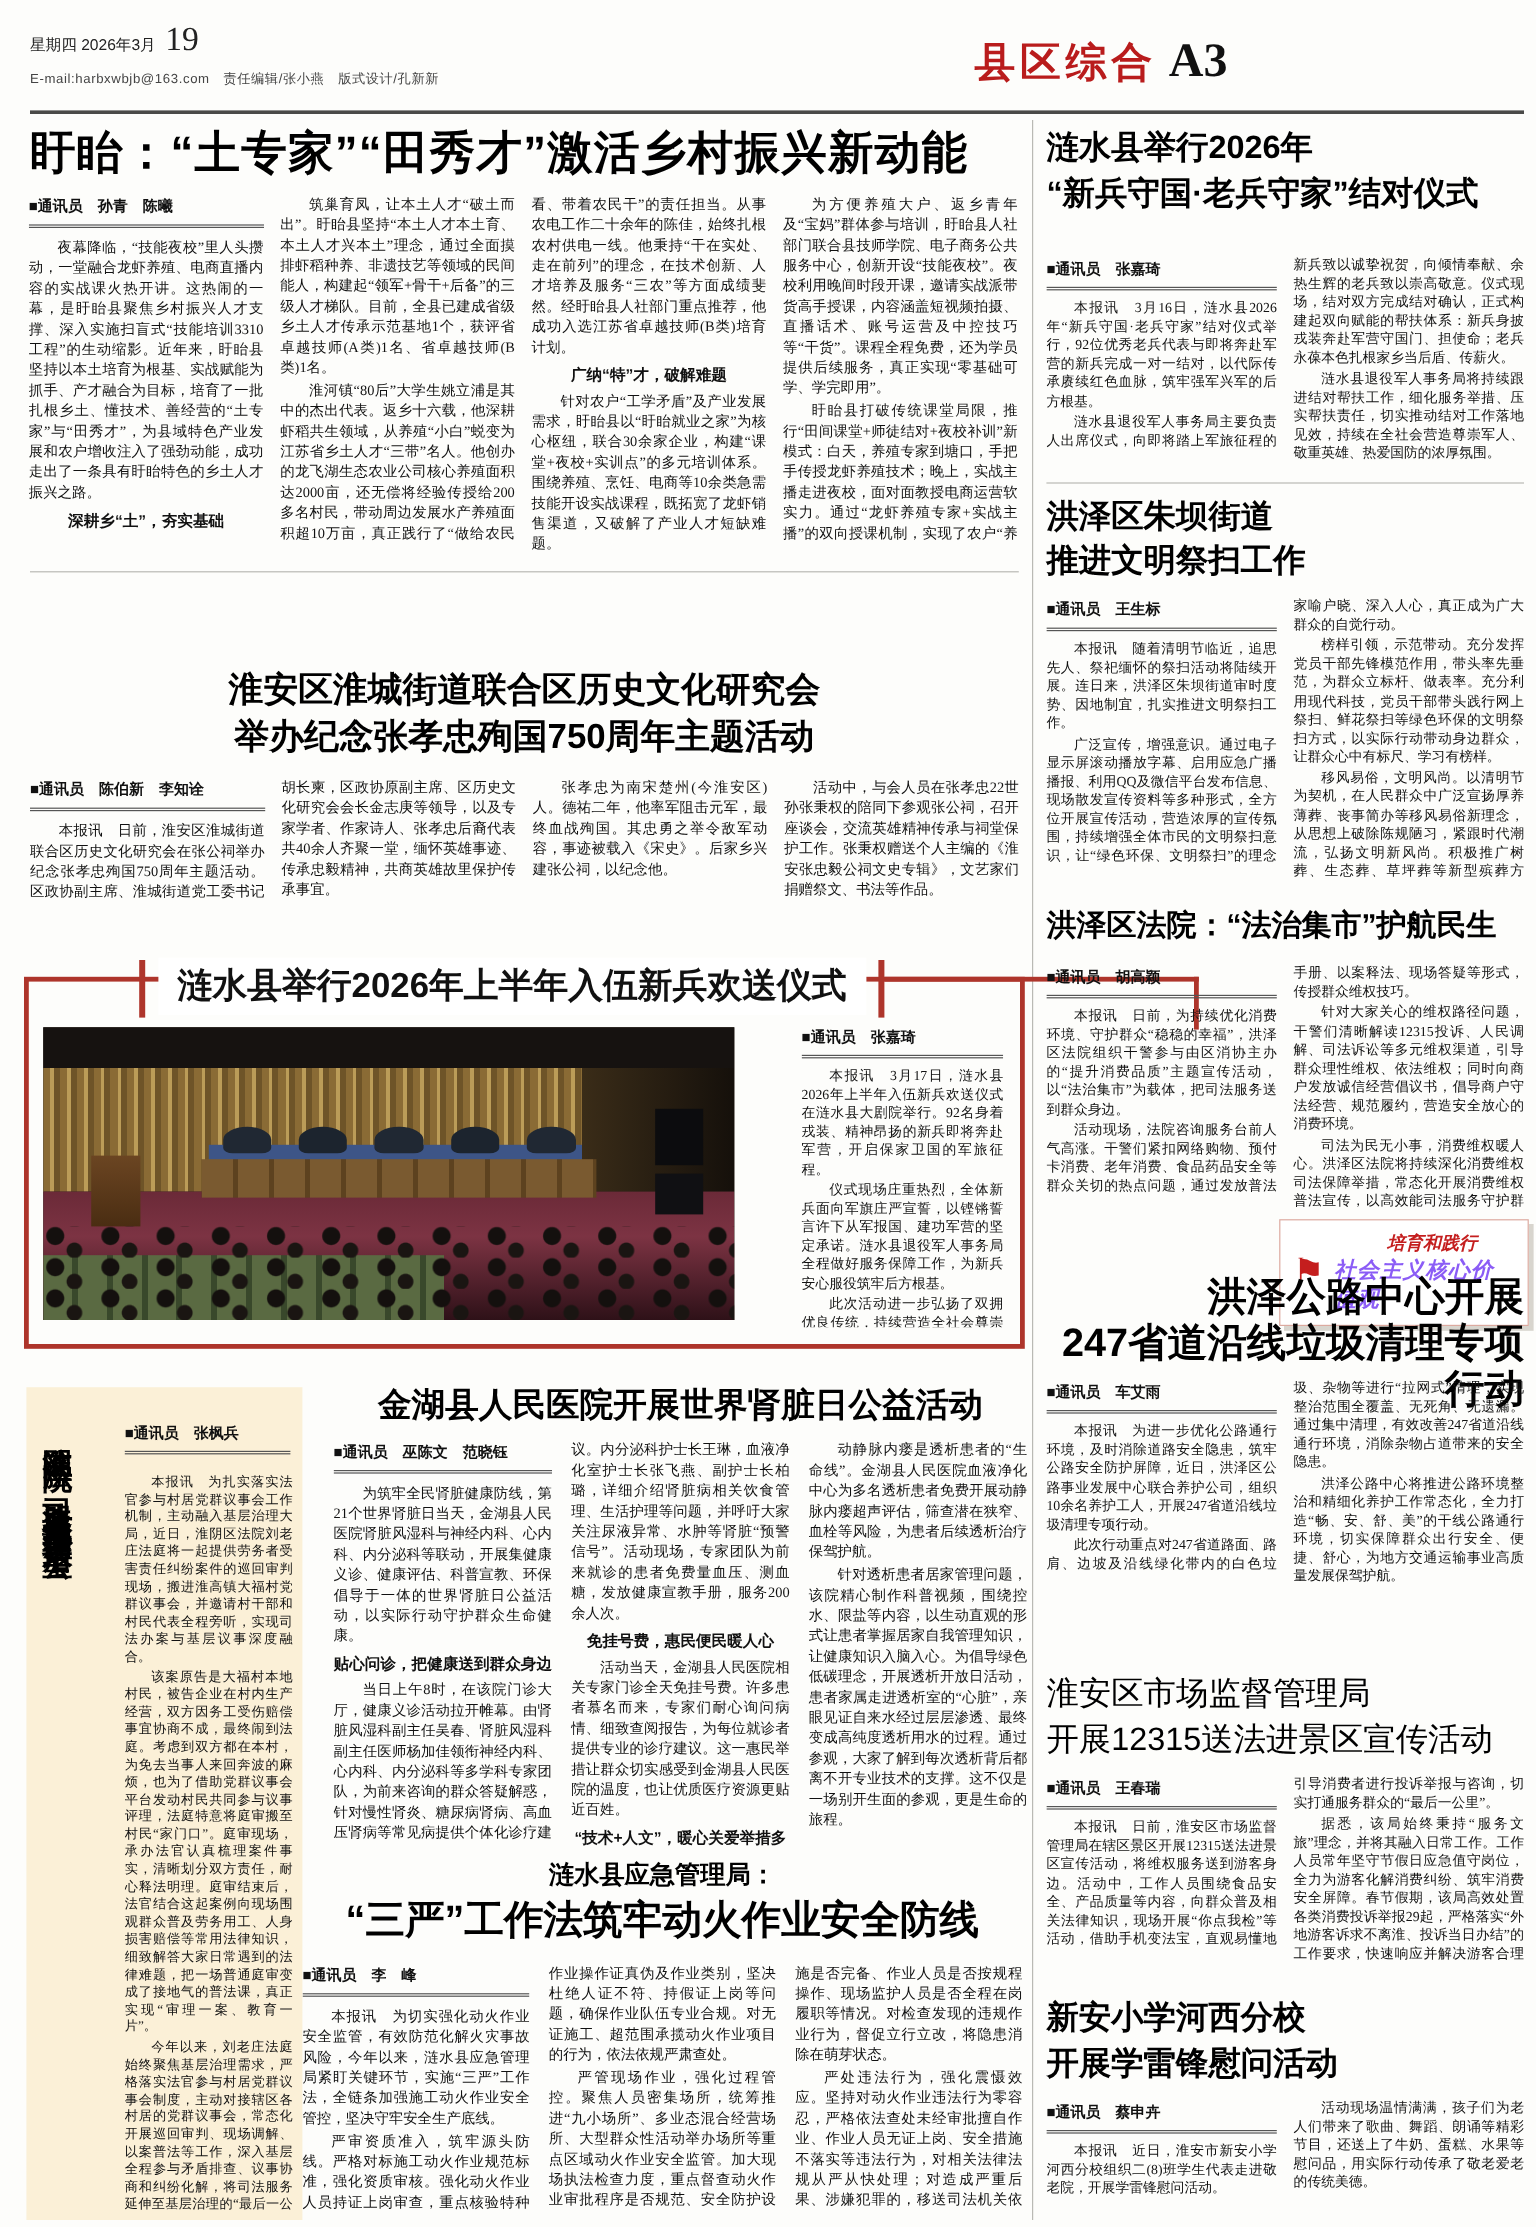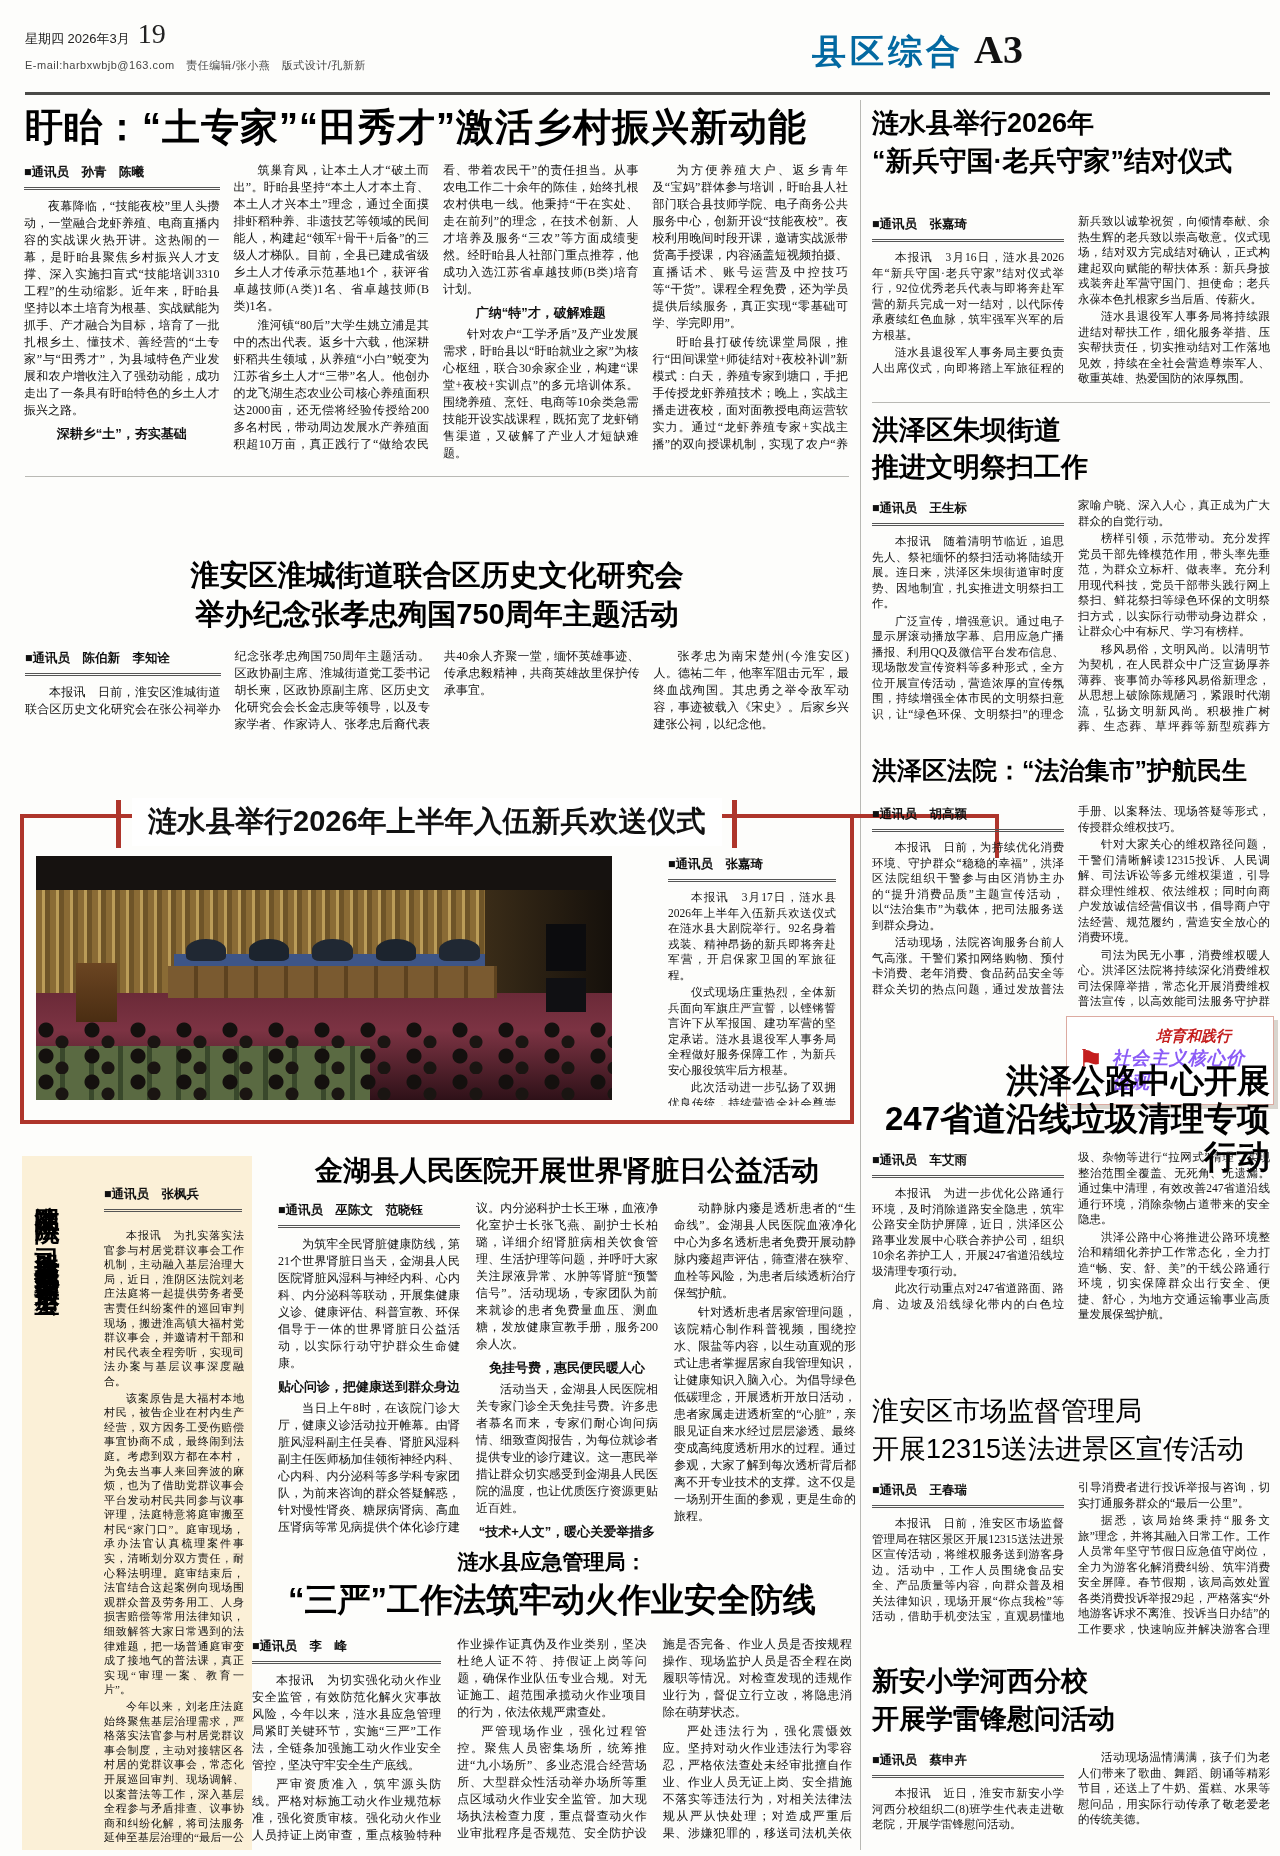--- a/index.html
+++ b/index.html
@@ -3,21 +3,21 @@
 <meta charset="utf-8">
 <style>
   html,body{margin:0;padding:0;background:#e8e8e4;}
   #page{position:relative;width:1280px;height:1856px;margin:0 auto;background:#fdfdfb;overflow:hidden;
         font-family:"Liberation Serif","DejaVu Serif",serif;color:#111;}
   .abs{position:absolute;}
   
   .date-line{font:13px "Liberation Sans",sans-serif;color:#222;}
   .day-num{font:28px "Liberation Serif",serif;margin-left:8px;color:#222;}
   .contact{font:11px "Liberation Sans",sans-serif;color:#444;margin-top:8px;letter-spacing:.5px;}
-  .section-name{font:900 34px "Liberation Sans",sans-serif;letter-spacing:4px;color:#0369a1;}
+  .section-name{font:900 34px "Liberation Sans",sans-serif;letter-spacing:4px;color:#b91c1c;}
   .page-no{font:bold 40px "Liberation Serif",serif;margin-left:10px;}
   .masthead{background:#cc0b10;color:#fff;display:flex;align-items:center;justify-content:center;
             font:bold italic 40px "DejaVu Serif",serif;letter-spacing:4px;text-shadow:1px 2px 0 #7d0206;
             transform-origin:center;}
   .hdr-rule{background:#4a4a48;}
   
   .hl{font-family:"Liberation Sans",sans-serif;font-weight:900;color:#000;}
   .hl-c{text-align:center;}
   
   .body{font:12px/17px "Liberation Serif","DejaVu Serif",serif;text-align:justify;overflow:hidden;}
@@ -86,20 +86,21 @@
 
   <div class="abs hl hl-c" style="left:25px;top:556px;width:824px;font-size:29px;line-height:39px;">
     <div>淮安区淮城街道联合区历史文化研究会</div>
     <div>举办纪念张孝忠殉国750周年主题活动</div>
   </div>
   <div class="abs body cols4" style="left:25px;top:648px;width:824px;height:148px;">
     <div class="byline">■通讯员　陈伯新　李知诠</div>
     <div>
         <p>本报讯　日前，淮安区淮城街道联合区历史文化研究会在张公祠举办纪念张孝忠殉国750周年主题活动。区政协副主席、淮城街道党工委书记胡长柬，区政协原副主席、区历史文化研究会会长金志庚等领导，以及专家学者、作家诗人、张孝忠后裔代表共40余人齐聚一堂，缅怀英雄事迹、传承忠毅精神，共商英雄故里保护传承事宜。</p>
         <p>张孝忠为南宋楚州(今淮安区)人。德祐二年，他率军阻击元军，最终血战殉国。其忠勇之举令敌军动容，事迹被载入《宋史》。后家乡兴建张公祠，以纪念他。</p>
+        <p>活动中，与会人员在张孝忠22世孙张秉权的陪同下参观张公祠，召开座谈会，交流英雄精神传承与祠堂保护工作。张秉权赠送个人主编的《淮安张忠毅公祠文史专辑》，文艺家们捐赠祭文、书法等作品。</p>
       </div>
   </div>
 
   <div class="abs" style="left:20px;top:798px;width:840px;height:328px;">
     <div class="abs feature-frame" style="left:0;top:16px;width:826px;height:302px;"></div>
     <div class="abs red-bar" style="left:96px;top:2px;width:5px;height:48px;"></div>
     <div class="abs feature-title" style="left:112px;top:0;">涟水县举行2026年上半年入伍新兵欢送仪式</div>
     <div class="abs red-bar" style="left:712px;top:2px;width:5px;height:48px;"></div>
     <div class="abs red-bar" style="left:717px;top:16px;width:262px;height:4px;"></div>
     <div class="abs red-bar" style="left:975px;top:16px;width:4px;height:44px;"></div>

